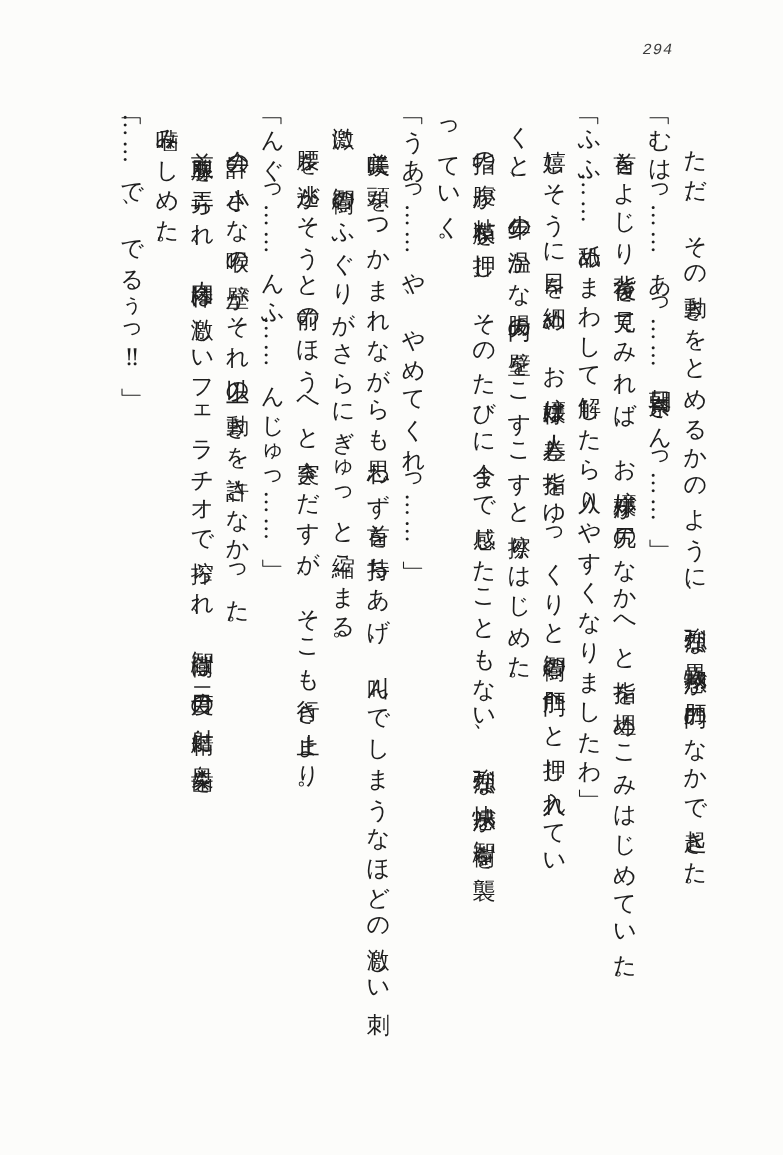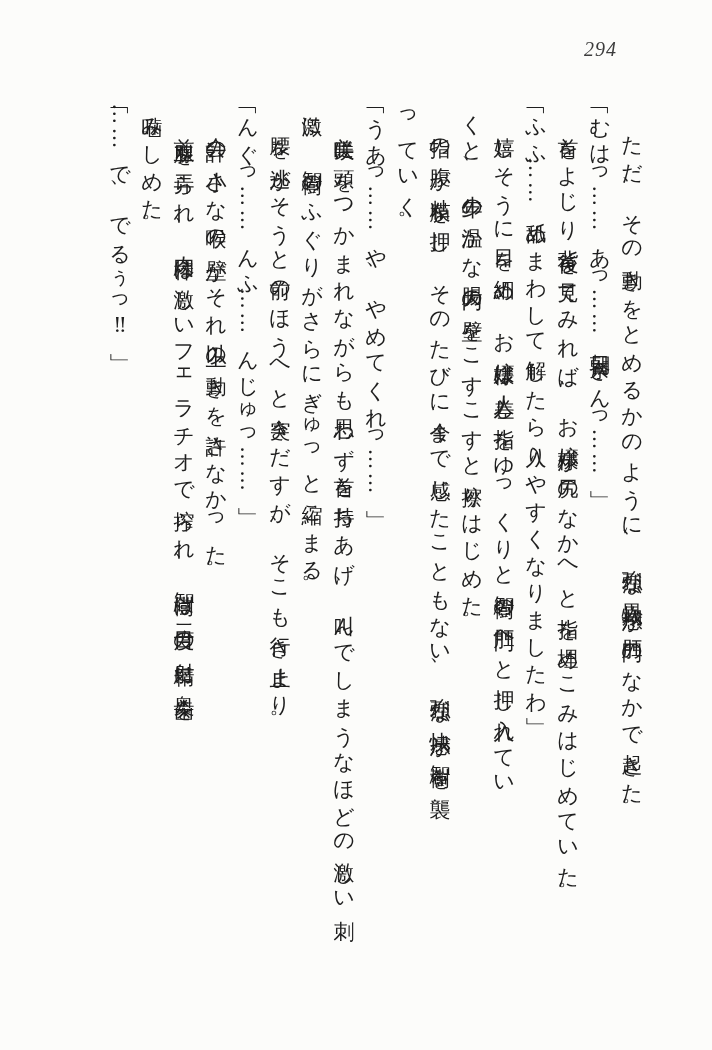--- a/index.html
+++ b/index.html
@@ -13,25 +13,25 @@
     height: 1050px;
     margin: 0 auto;
     background: #fcfcfa;
     overflow: hidden;
     font-family: "DejaVu Serif", "Liberation Serif", serif;
   }
   .page-number {
     position: absolute;
     top: 38px;
     left: 584px;
-    font-size: 20px;
+    font-size: 14px;
     font-style: italic;
     letter-spacing: 1px;
     color: #3c3c3c;
-    font-family: Liberation Serif, serif;
+    font-family: Liberation Mono, monospace;
     text-align: right;
   }
   .vertical-text-area {
     position: absolute;
     top: 100px;
     right: 64px;
     height: 920px;
     width: 548px;
     writing-mode: vertical-rl;
     text-orientation: mixed;

